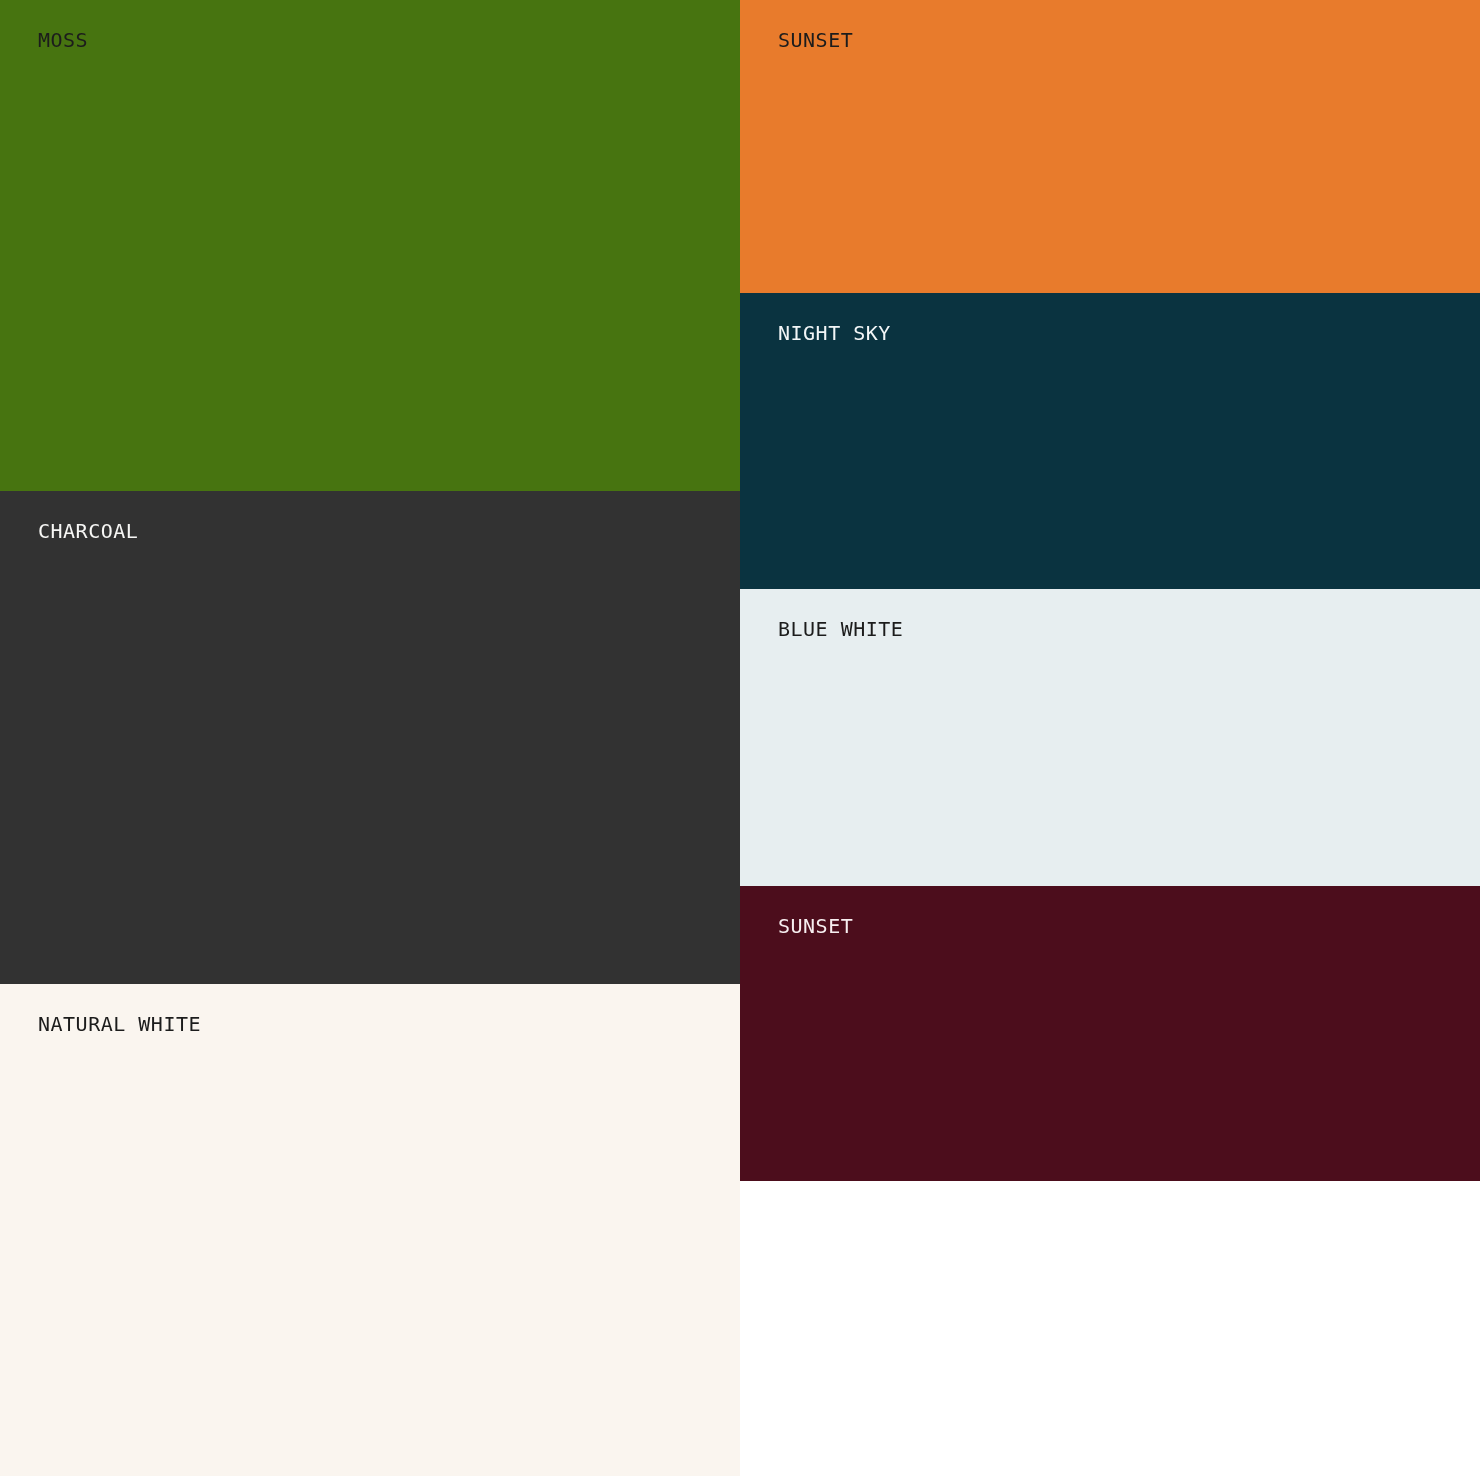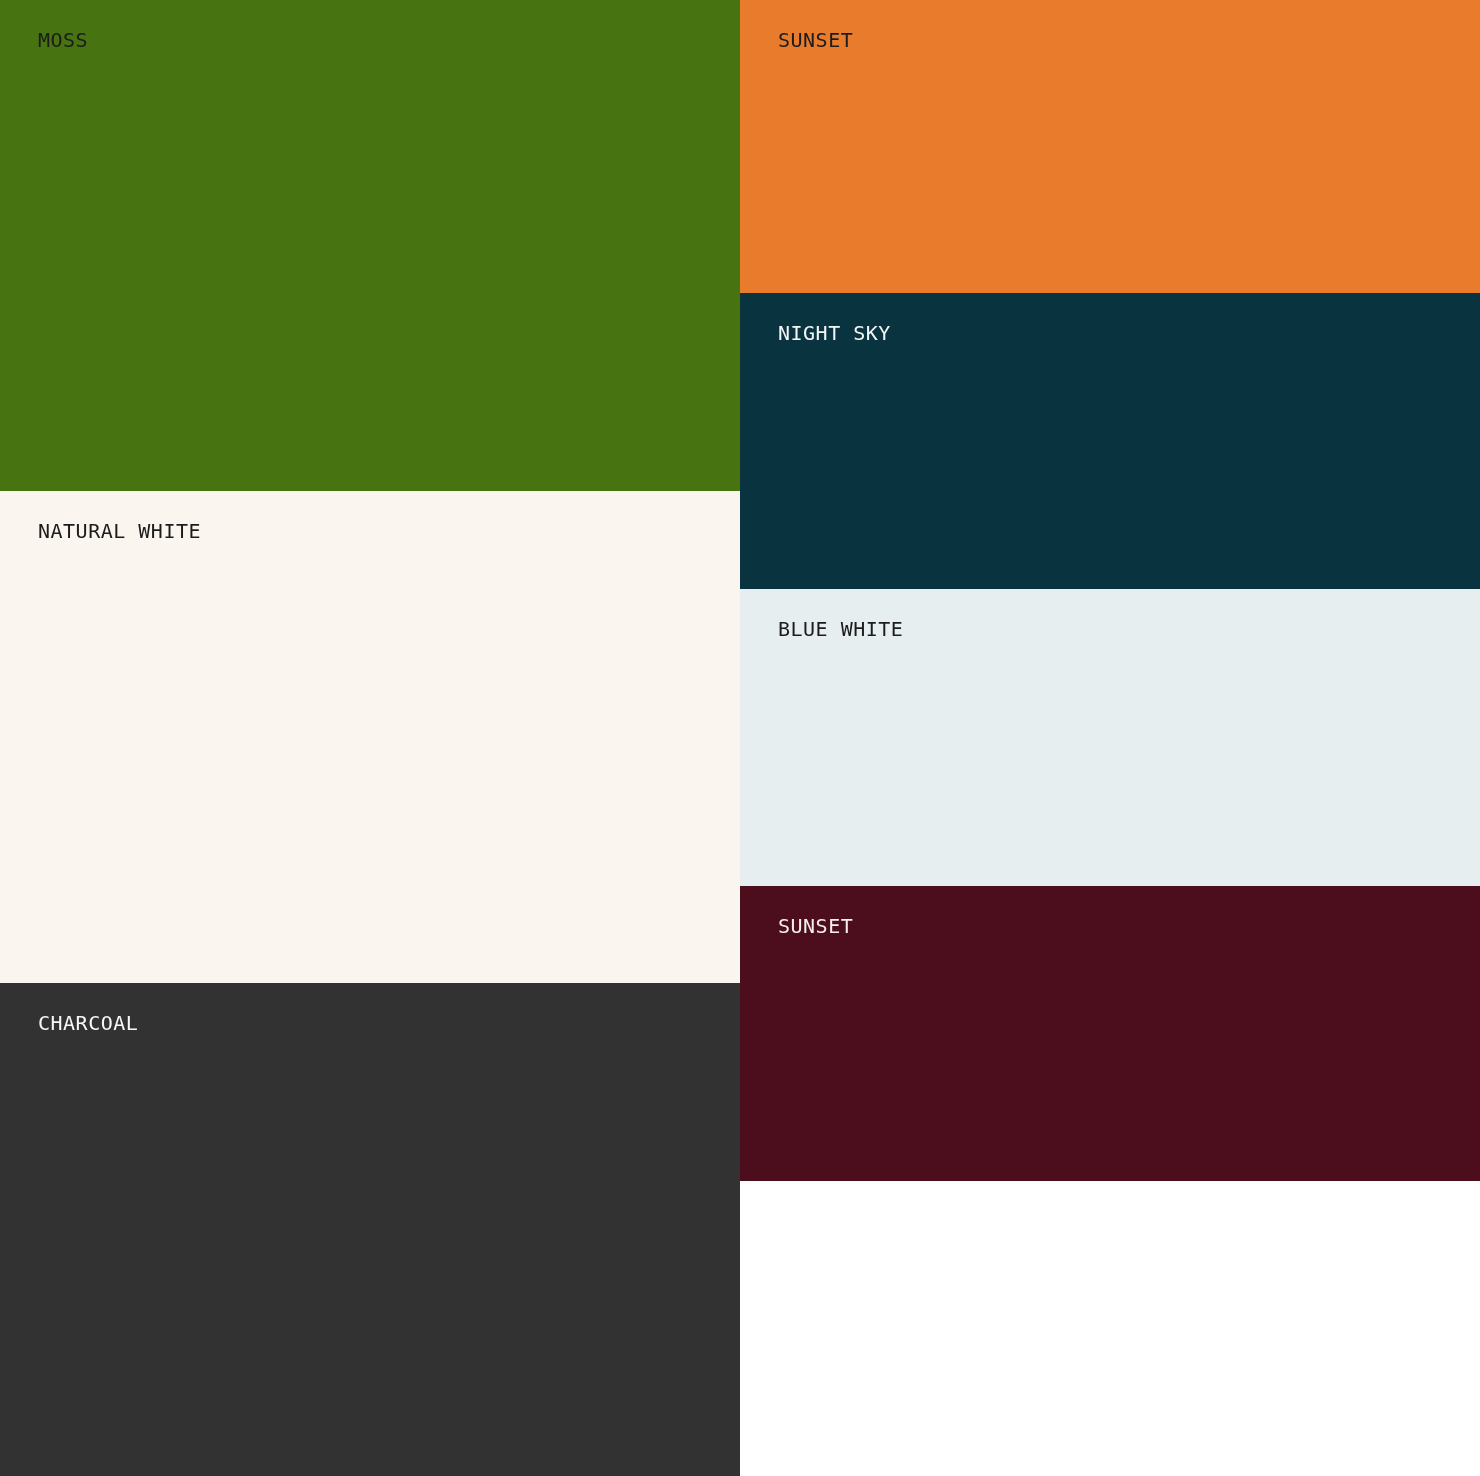--- a/index.html
+++ b/index.html
@@ -67,26 +67,26 @@
 <body>
 
 <div class="palette-grid">
 
   <div class="palette-column left">
 
     <div class="swatch sw-moss" style="background-color: rgb(71, 116, 16);">
       <span class="swatch-label" style="color: rgb(28, 28, 28);">MOSS</span>
     </div>
 
+    <div class="swatch sw-charcoal" style="background-color: rgb(50, 50, 50);">
+      <span class="swatch-label" style="color: rgb(247, 247, 245);">CHARCOAL</span>
+    </div>
+
     <div class="swatch sw-natural-white" style="background-color: rgb(250, 245, 239);">
       <span class="swatch-label" style="color: rgb(28, 28, 28);">NATURAL WHITE</span>
-    </div>
-
-    <div class="swatch sw-charcoal" style="background-color: rgb(50, 50, 50);">
-      <span class="swatch-label" style="color: rgb(247, 247, 245);">CHARCOAL</span>
     </div>
 
   </div>
 
   <div class="palette-column right">
 
     <div class="swatch sw-sunset" style="background-color: rgb(232, 123, 44);">
       <span class="swatch-label" style="color: rgb(28, 28, 28);">SUNSET</span>
     </div>
 

